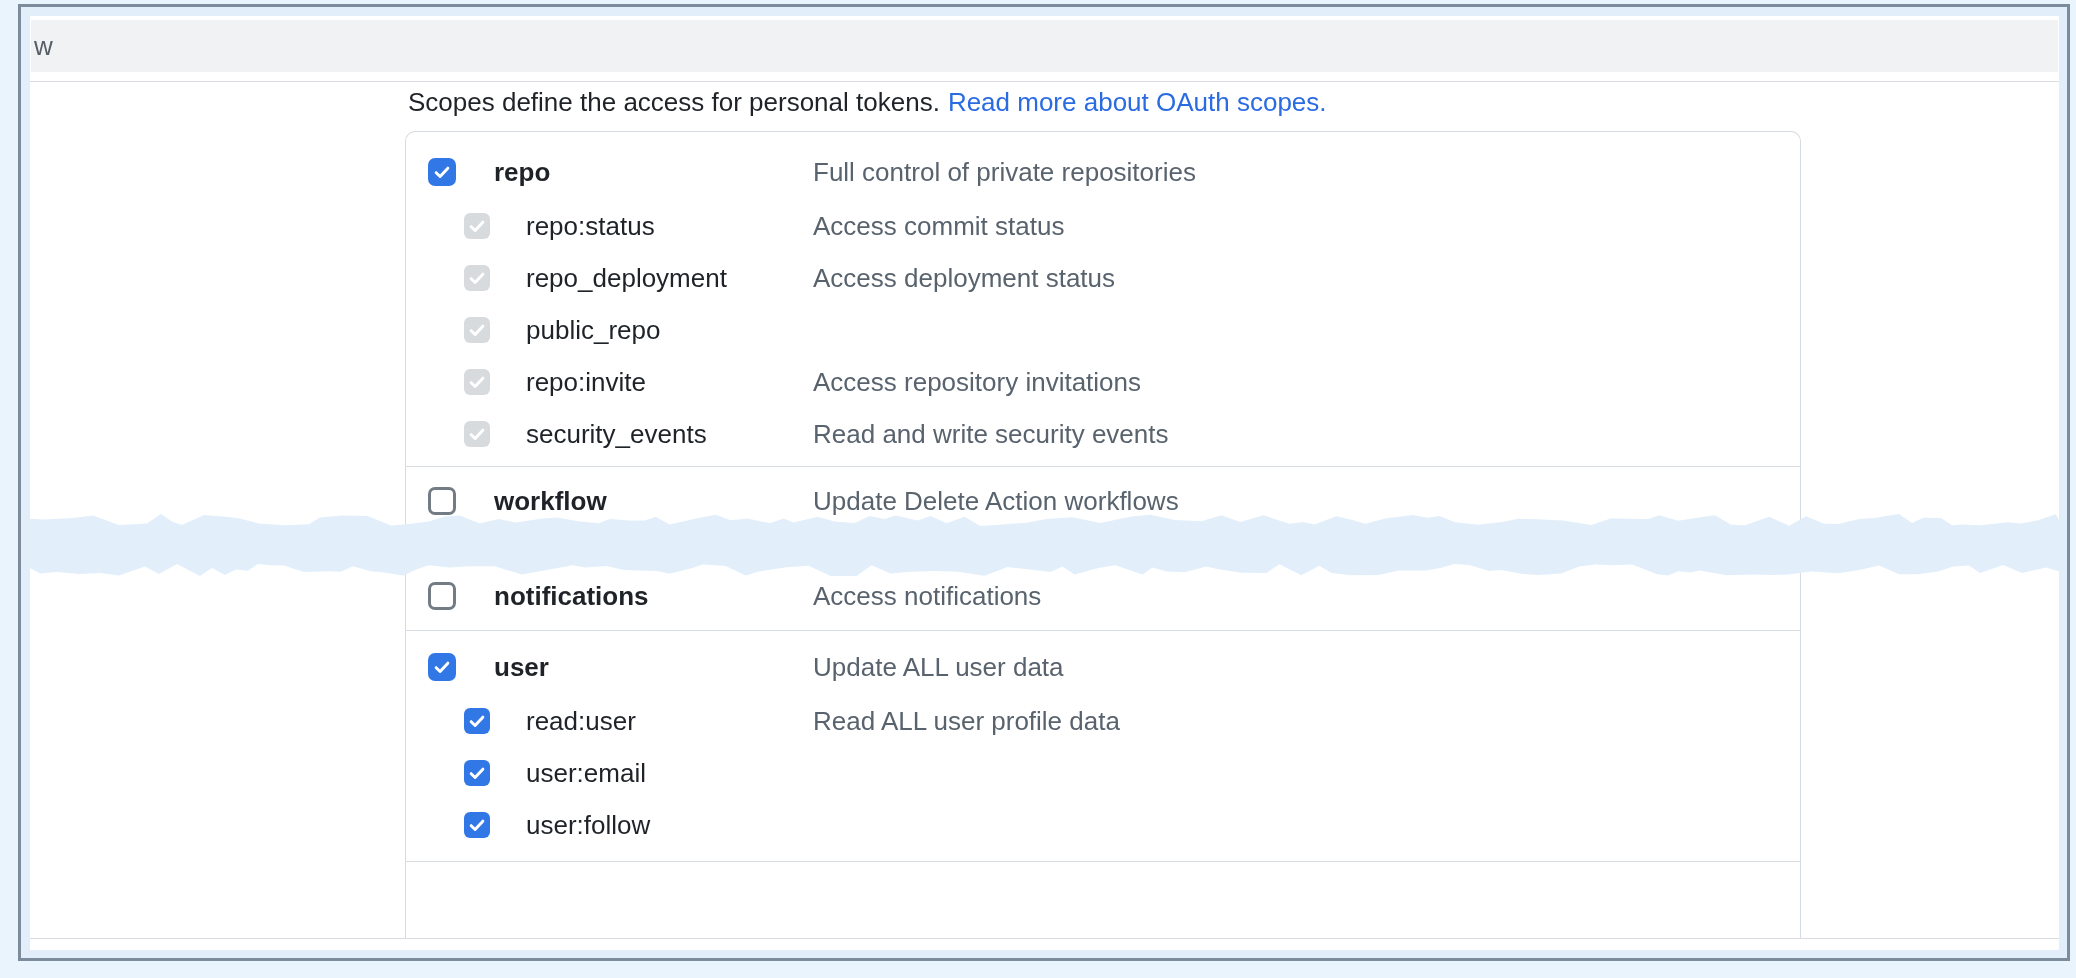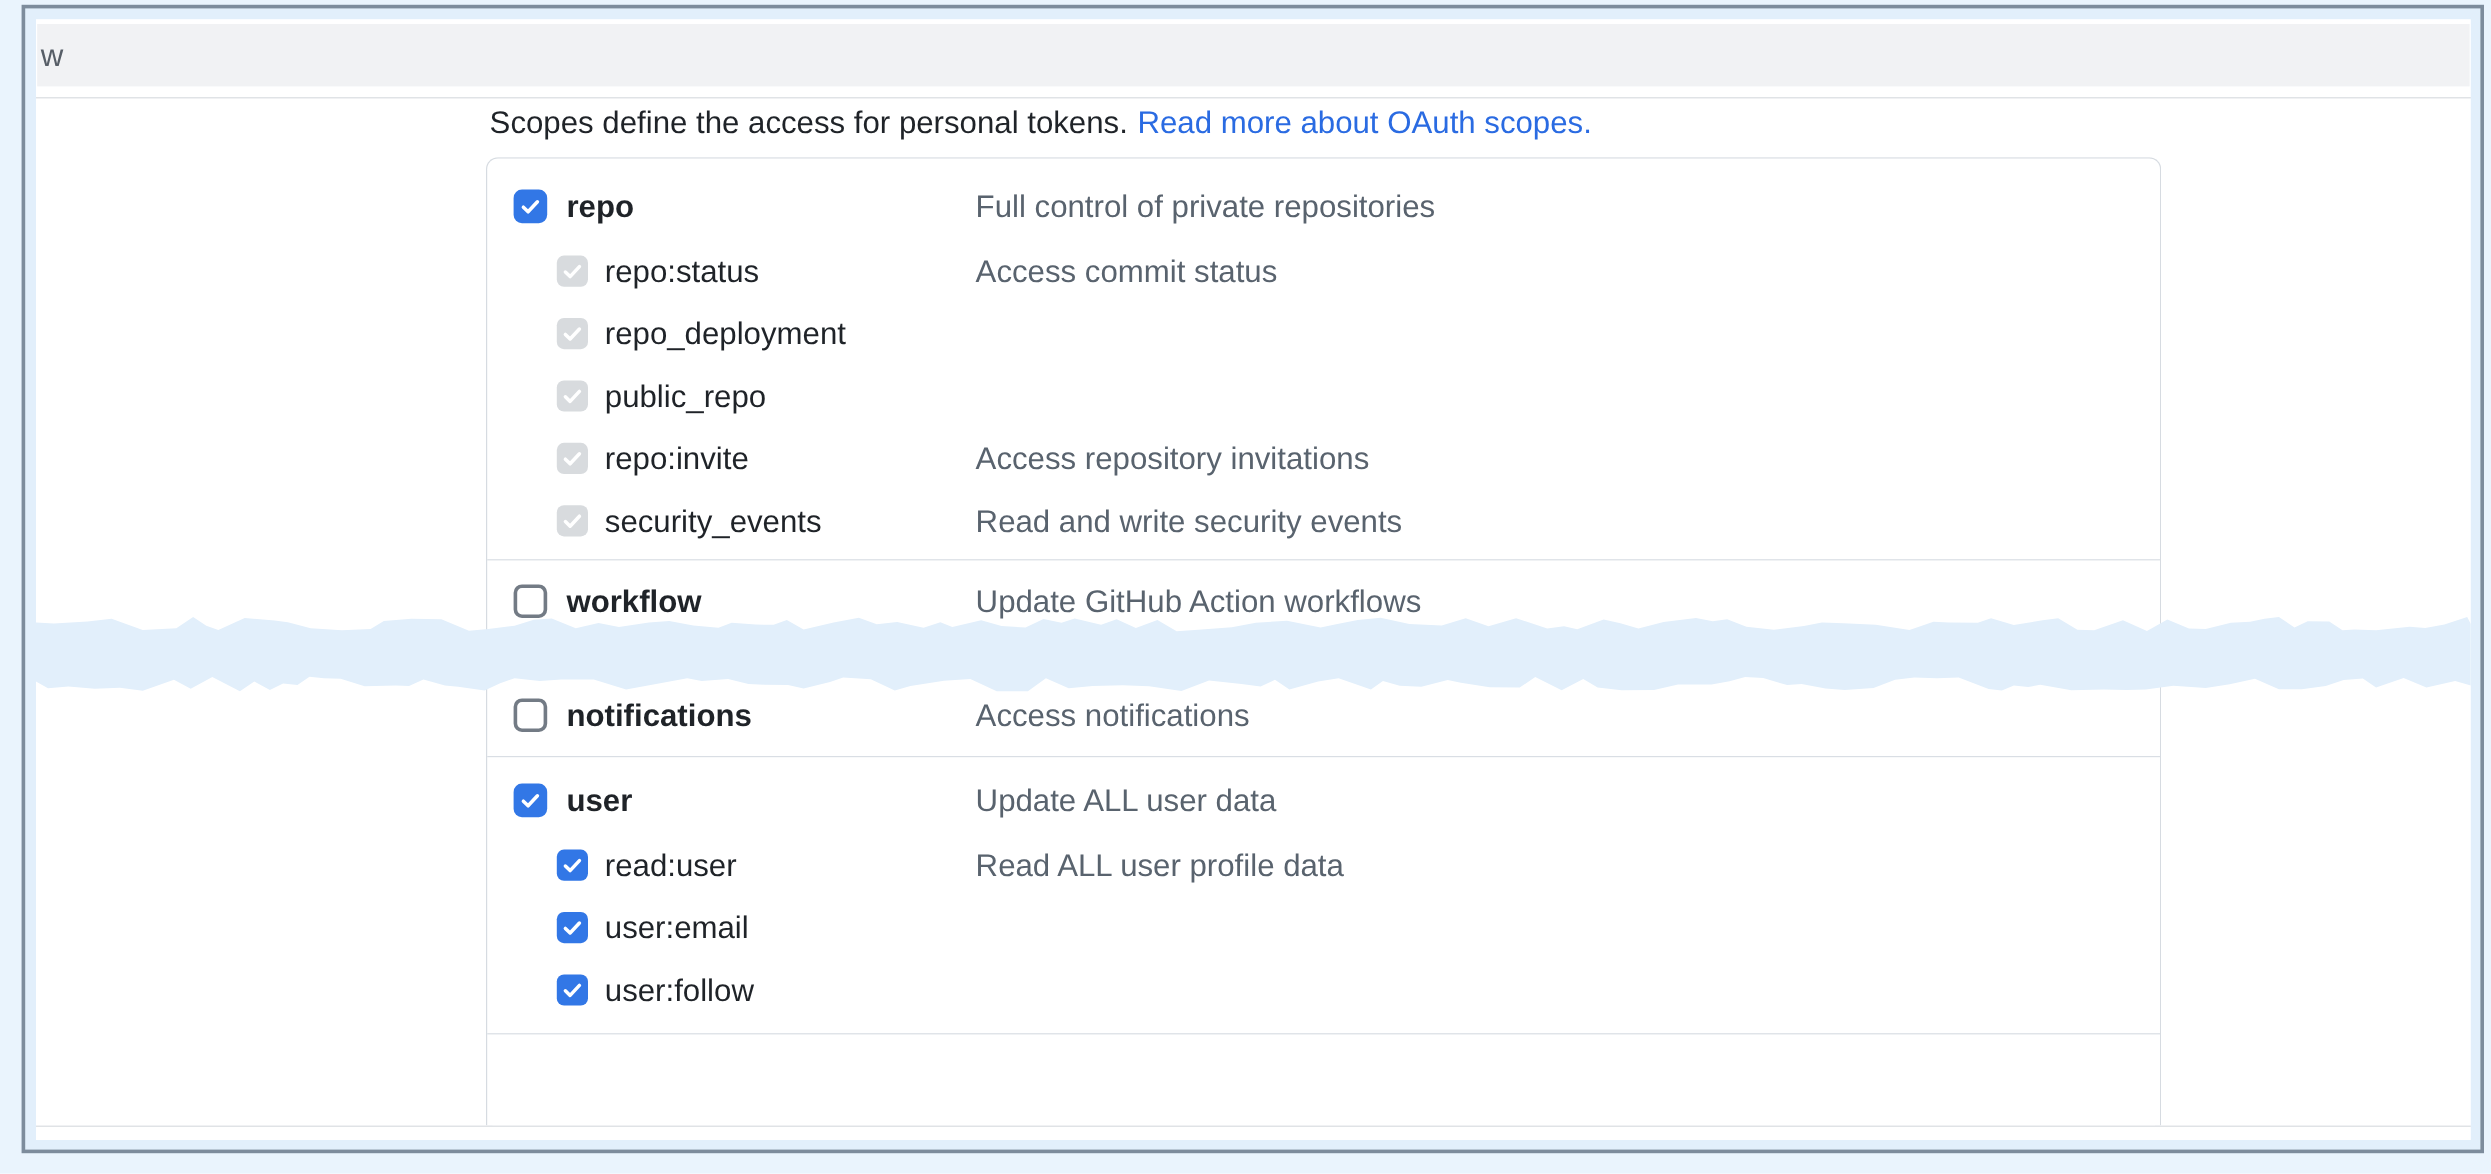--- a/index.html
+++ b/index.html
@@ -20,21 +20,21 @@
   .intro a{color:var(--c-link);text-decoration:none;margin-left:8px;cursor:pointer;}
   .box{position:absolute;left:375px;top:115px;width:1396px;height:807px;
        border:1px solid var(--c-boxborder);border-bottom:none;border-radius:10px 10px 0 0;background:#fff;}
   .scope-group{border-bottom:1px solid #d9dee4;}
   .scope-group.g0{padding:12px 0 6px 0;}
   .scope-group.g1{padding:6px 0;}
   .scope-group.g2{padding:6px 0;text-align:right;}
   .scope-group.g3{padding:8px 0 10px 0;}
   .scope-group.g4{padding:6px 0;}
   .band-spacer{height:26px;}
-  .row{position:relative;display:flex;align-items:center;height:52px;font-size:26px;}
+  .row{position:relative;display:flex;align-items:center;height:52px;font-size:26px;gap:22px;}
   .row.top{height:56px;}
   .cb{width:28px;height:28px;border-radius:7px;flex:none;margin-left:22px;
       display:flex;align-items:center;justify-content:center;cursor:pointer;}
   .row.sub .cb{width:26px;height:26px;margin-left:58px;border-radius:6px;}
   .cb.checked{background:var(--c-accent);}
   .cb.checked.disabled{background:#d8dbde;cursor:default;}
   .cb.unchecked{background:#fff;border:3px solid #737b85;}
   .lab{margin-left:16px;color:var(--c-label);}
   .row.top .lab{font-weight:bold;}
   .row.sub .lab{margin-left:14px;}
@@ -73,20 +73,21 @@
             <span class="lab">repo:status</span>
             <span class="desc">Access commit status</span>
           </div>
           <div class="row sub">
             <span class="cb checked disabled">
               <svg viewBox="0 0 16 16" width="18" height="18">
                 <path d="M2.8 8.6 L6.3 12 L13.2 4.6" fill="none" stroke="#ffffff" stroke-width="2.6" stroke-linecap="round" stroke-linejoin="round"></path>
               </svg>
             </span>
             <span class="lab">repo_deployment</span>
+            <span class="desc">Access deployment status</span>
           </div>
           <div class="row sub">
             <span class="cb checked disabled">
               <svg viewBox="0 0 16 16" width="18" height="18">
                 <path d="M2.8 8.6 L6.3 12 L13.2 4.6" fill="none" stroke="#ffffff" stroke-width="2.6" stroke-linecap="round" stroke-linejoin="round"></path>
               </svg>
             </span>
             <span class="lab">public_repo</span>
           </div>
           <div class="row sub">
@@ -105,21 +106,21 @@
               </svg>
             </span>
             <span class="lab">security_events</span>
             <span class="desc">Read and write security events</span>
           </div>
         </div>
         <div class="scope-group g1">
           <div class="row top">
             <span class="cb unchecked"></span>
             <span class="lab">workflow</span>
-            <span class="desc">Update GitHub Action workflows</span>
+            <span class="desc">Update Delete Action workflows</span>
           </div>
         </div>
         <div class="band-spacer"></div>
         <div class="scope-group g2">
           <div class="row top">
             <span class="cb unchecked"></span>
             <span class="lab">notifications</span>
             <span class="desc">Access notifications</span>
           </div>
         </div>

